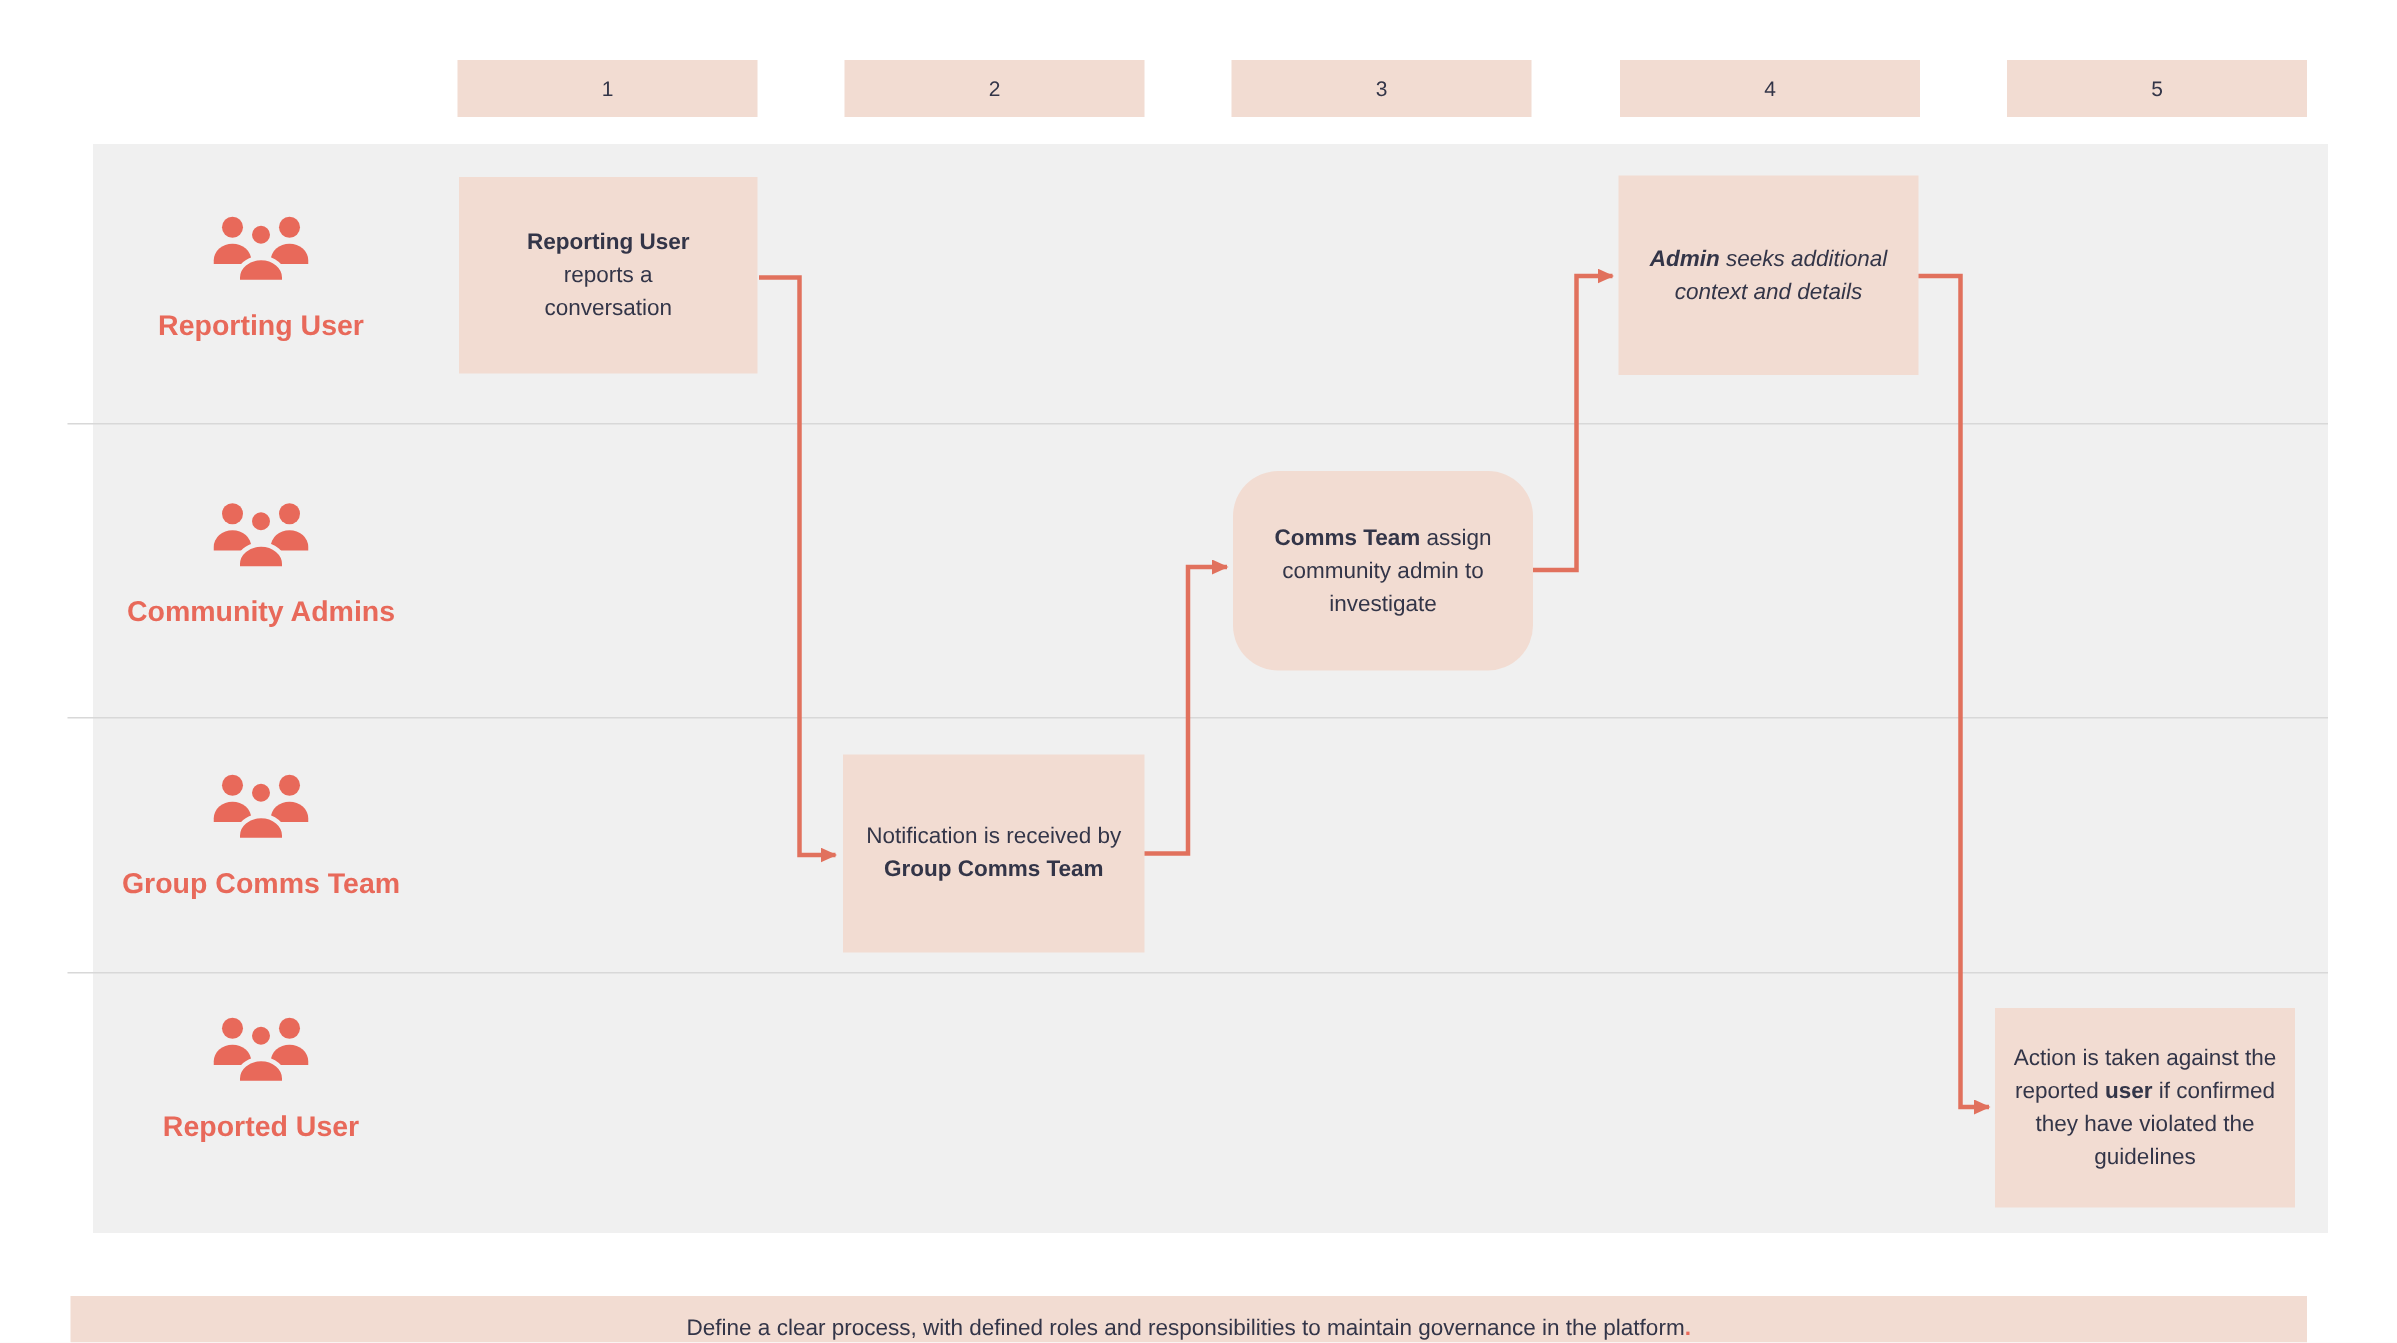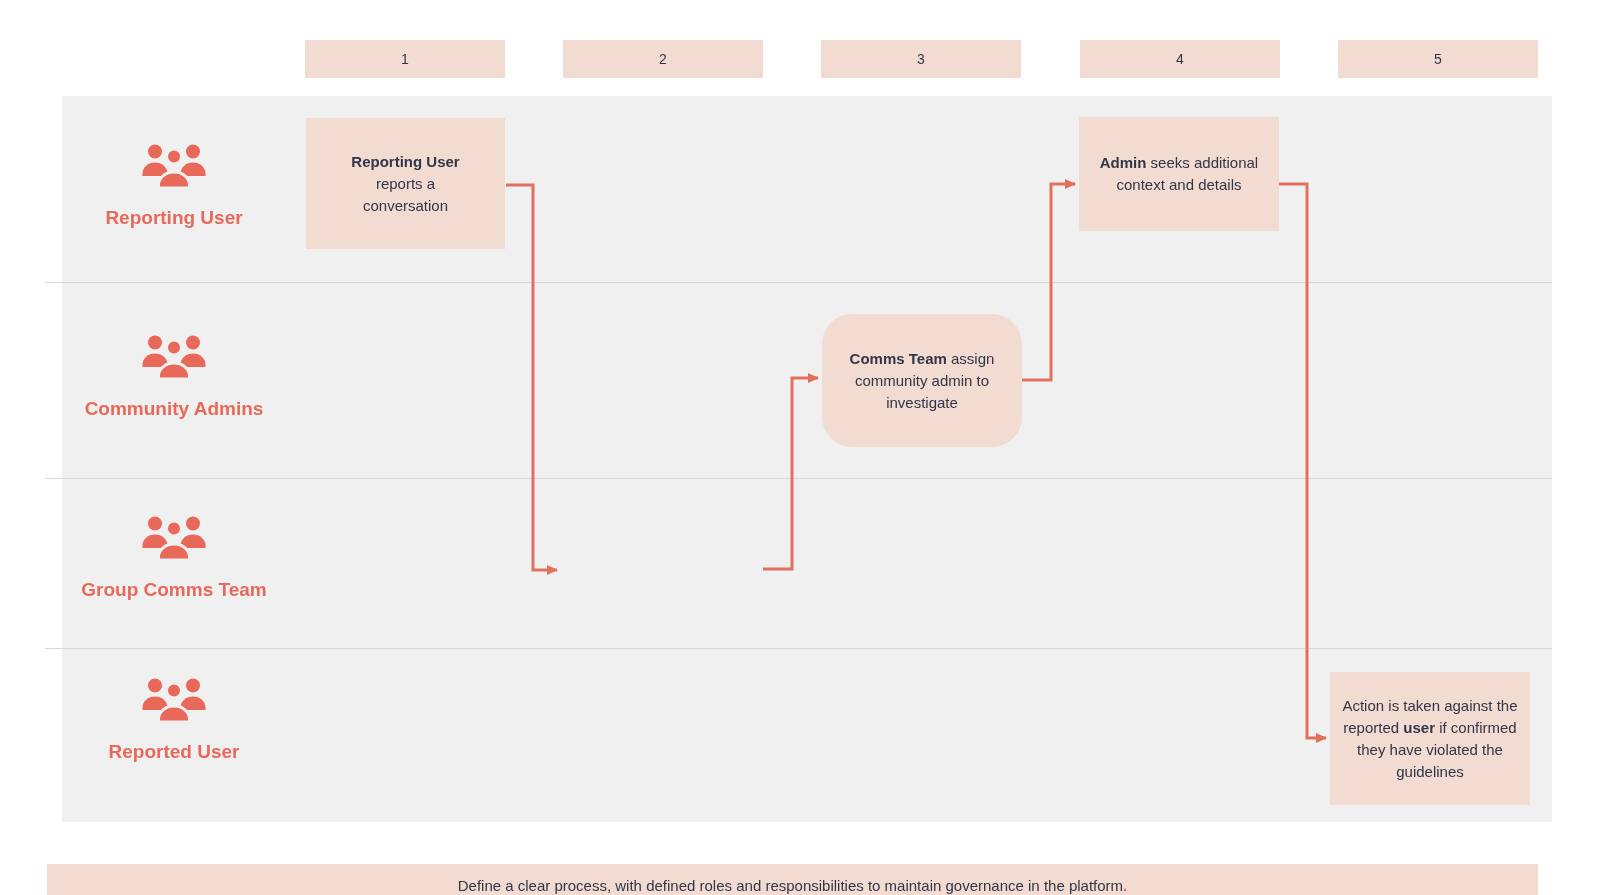--- a/index.html
+++ b/index.html
@@ -94,21 +94,21 @@
     text-align: center;
     display: flex;
     align-items: center;
     justify-content: center;
     padding: 10px 14px;
   }
   .step-box b { font-weight: bold; }
   .step-1 { left: 306px; top: 118px; width: 199px; height: 131px; padding: 10px 26px; justify-content: flex-end; }
   .step-2 { left: 562px; top: 503px; width: 201px; height: 132px; }
   .step-3 { left: 822px; top: 314px; width: 200px; height: 133px; border-radius: 30px; }
-  .step-4 { left: 1079px; top: 117px; width: 200px; height: 114px; }
+  .step-4 { left: 1079px; top: 117px; width: 200px; height: 133px; font-style: italic; }
   .step-5 { left: 1330px; top: 672px; width: 200px; height: 133px; padding: 22px 12px; }
 
   
   .arrows {
     position: absolute;
     left: 0; top: 0;
     width: 1598px;
     height: 895px;
     pointer-events: none;
   }
@@ -183,20 +183,23 @@
   <div class="lane-label-block lane-4">
     <svg viewBox="0 0 66 46">
         <use href="#icon-people"></use>
       </svg>
     <div class="lane-label">Reported User</div>
   </div>
 
   <div class="step-box step-1">
     <p><b>Reporting User</b><span> reports a conversation</span></p>
   </div>
+  <div class="step-box step-2">
+    <p><span>Notification is received by </span><b>Group Comms Team</b></p>
+  </div>
   <div class="step-box step-3">
     <p><b>Comms Team</b><span> assign community admin to investigate</span></p>
   </div>
   <div class="step-box step-4">
     <p><b>Admin</b><span> seeks additional context and details</span></p>
   </div>
   <div class="step-box step-5">
     <p><span>Action is taken against the reported </span><b>user</b><span> if confirmed they have violated the guidelines</span></p>
   </div>
 

